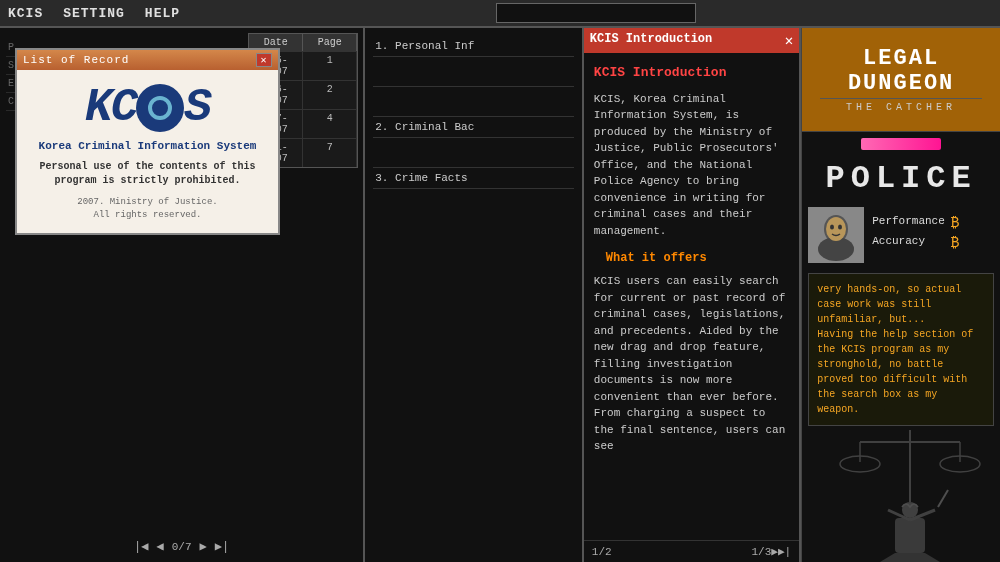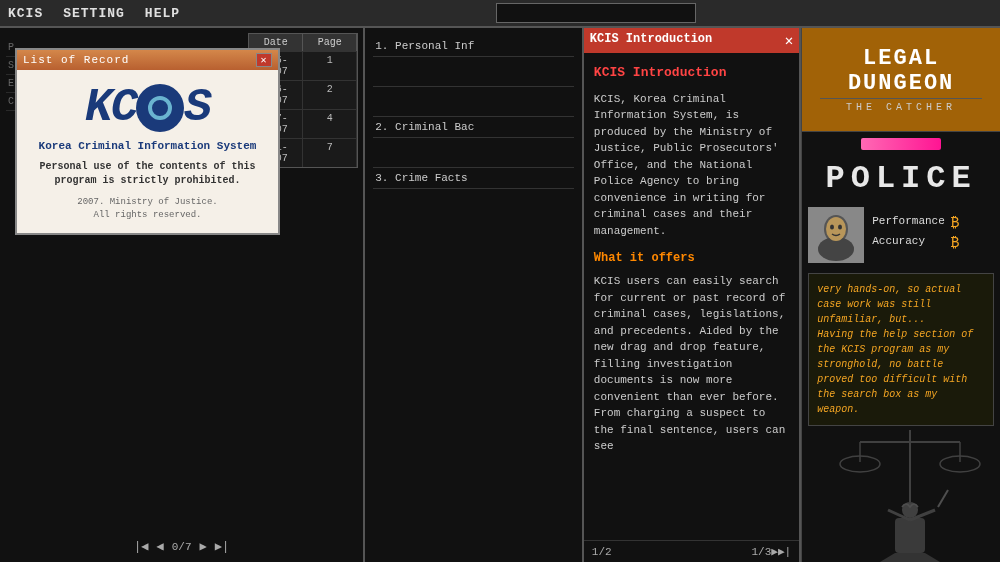--- a/index.html
+++ b/index.html
@@ -220,21 +220,21 @@
       color: #ff4444;
       font-size: 13px;
       font-weight: bold;
       margin-bottom: 8px;
     }
 
     .help-section-title {
       color: #ff8800;
       font-size: 12px;
       font-weight: bold;
-      margin: 10px 0 6px 0;
+      margin: 10px 0 6px 12px;
     }
 
     #help-pagination {
       display: flex;
       justify-content: space-between;
       align-items: center;
       padding: 4px 8px;
       color: #aaa;
       font-size: 11px;
       border-top: 1px solid #333;
@@ -345,21 +345,20 @@
     }
 
     #review-text {
       padding: 8px;
       color: #f5a623;
       font-size: 10px;
       line-height: 1.5;
       background: #1a1a0a;
       margin: 4px 6px;
       border: 1px solid #444;
-      font-style: italic;
     }
 
     #justice-image {
       flex: 1;
       display: flex;
       align-items: flex-end;
       justify-content: flex-end;
       padding: 4px;
       position: relative;
       overflow: hidden;

